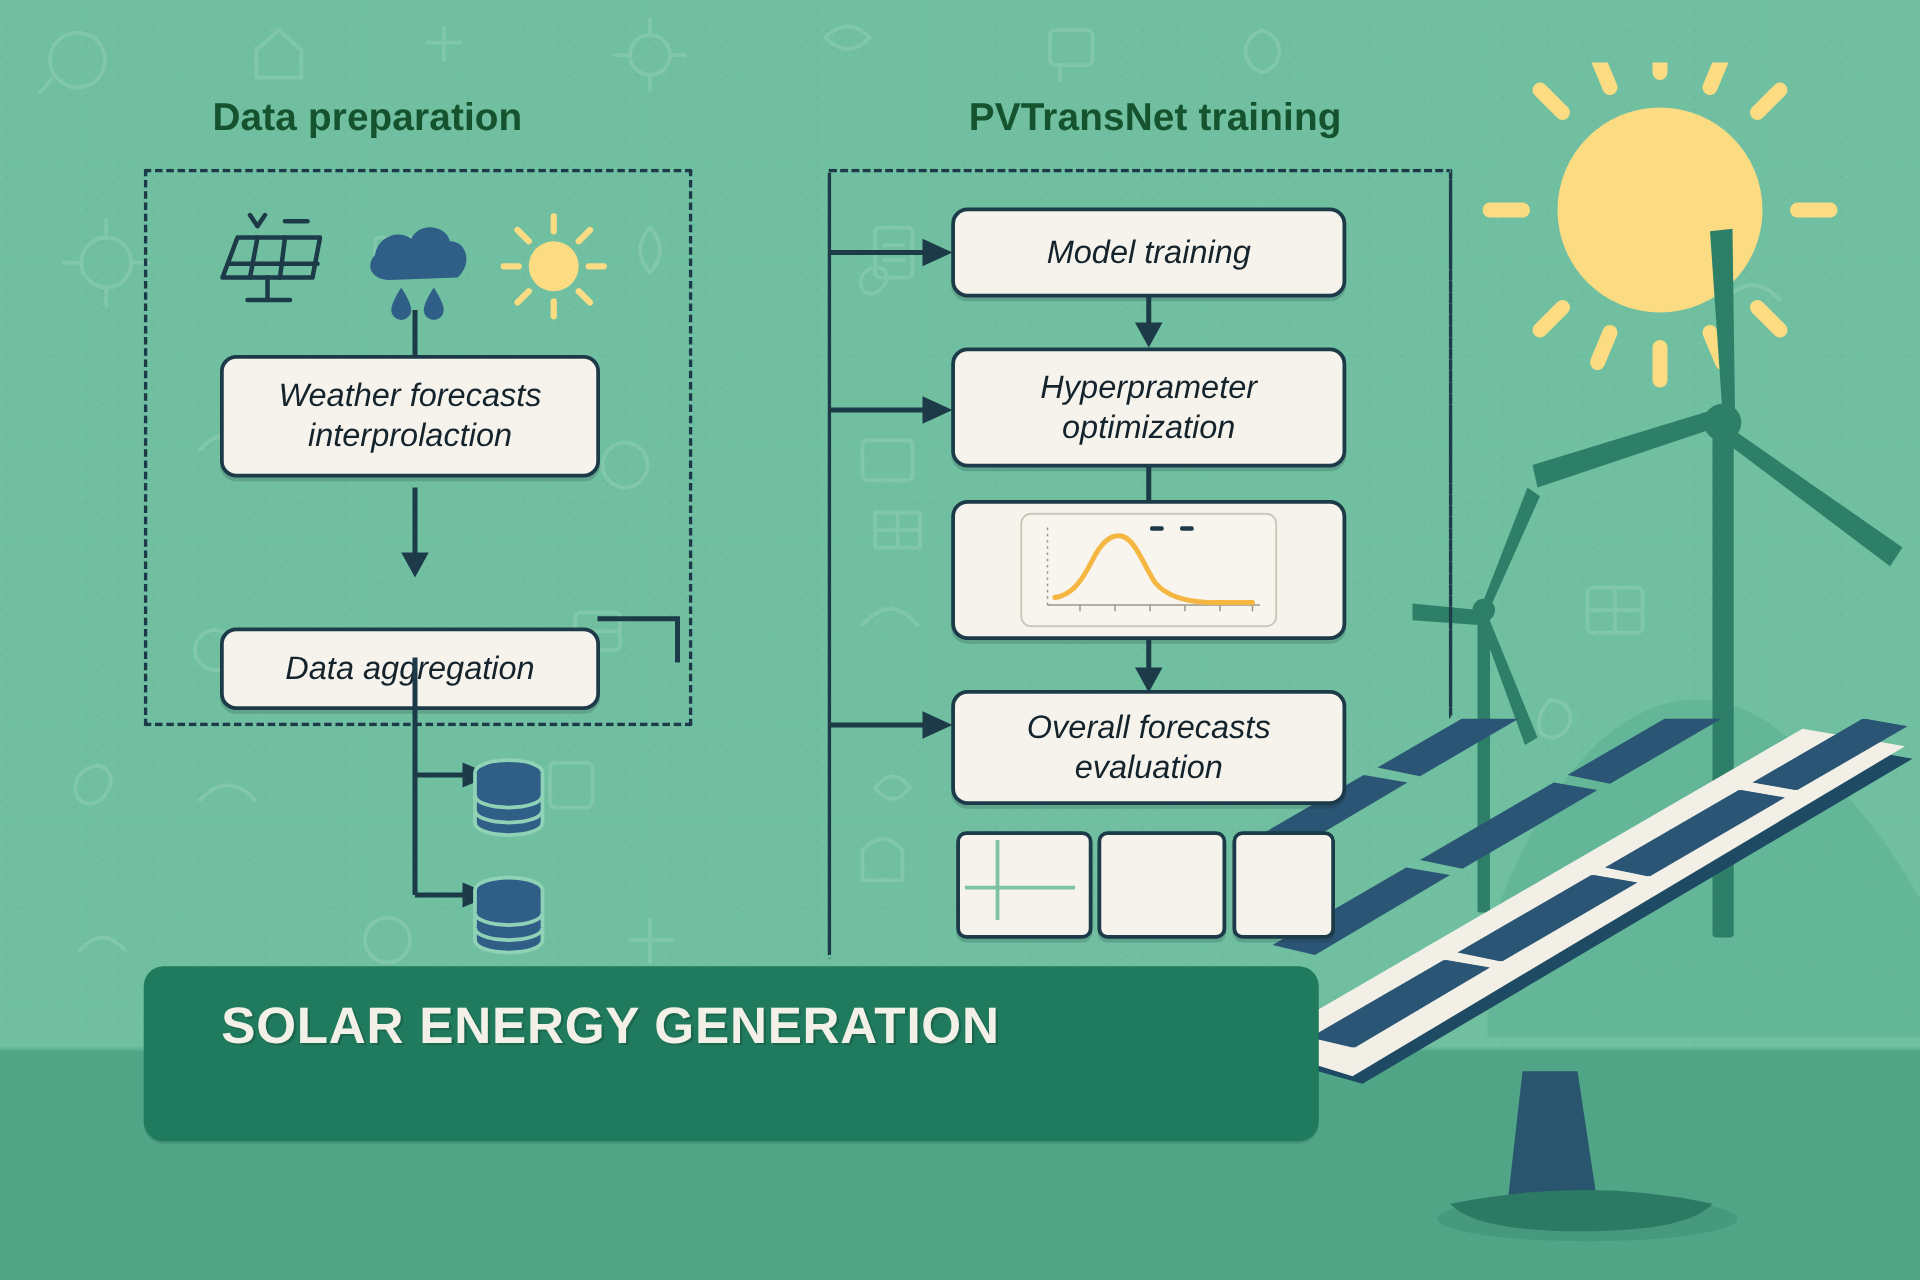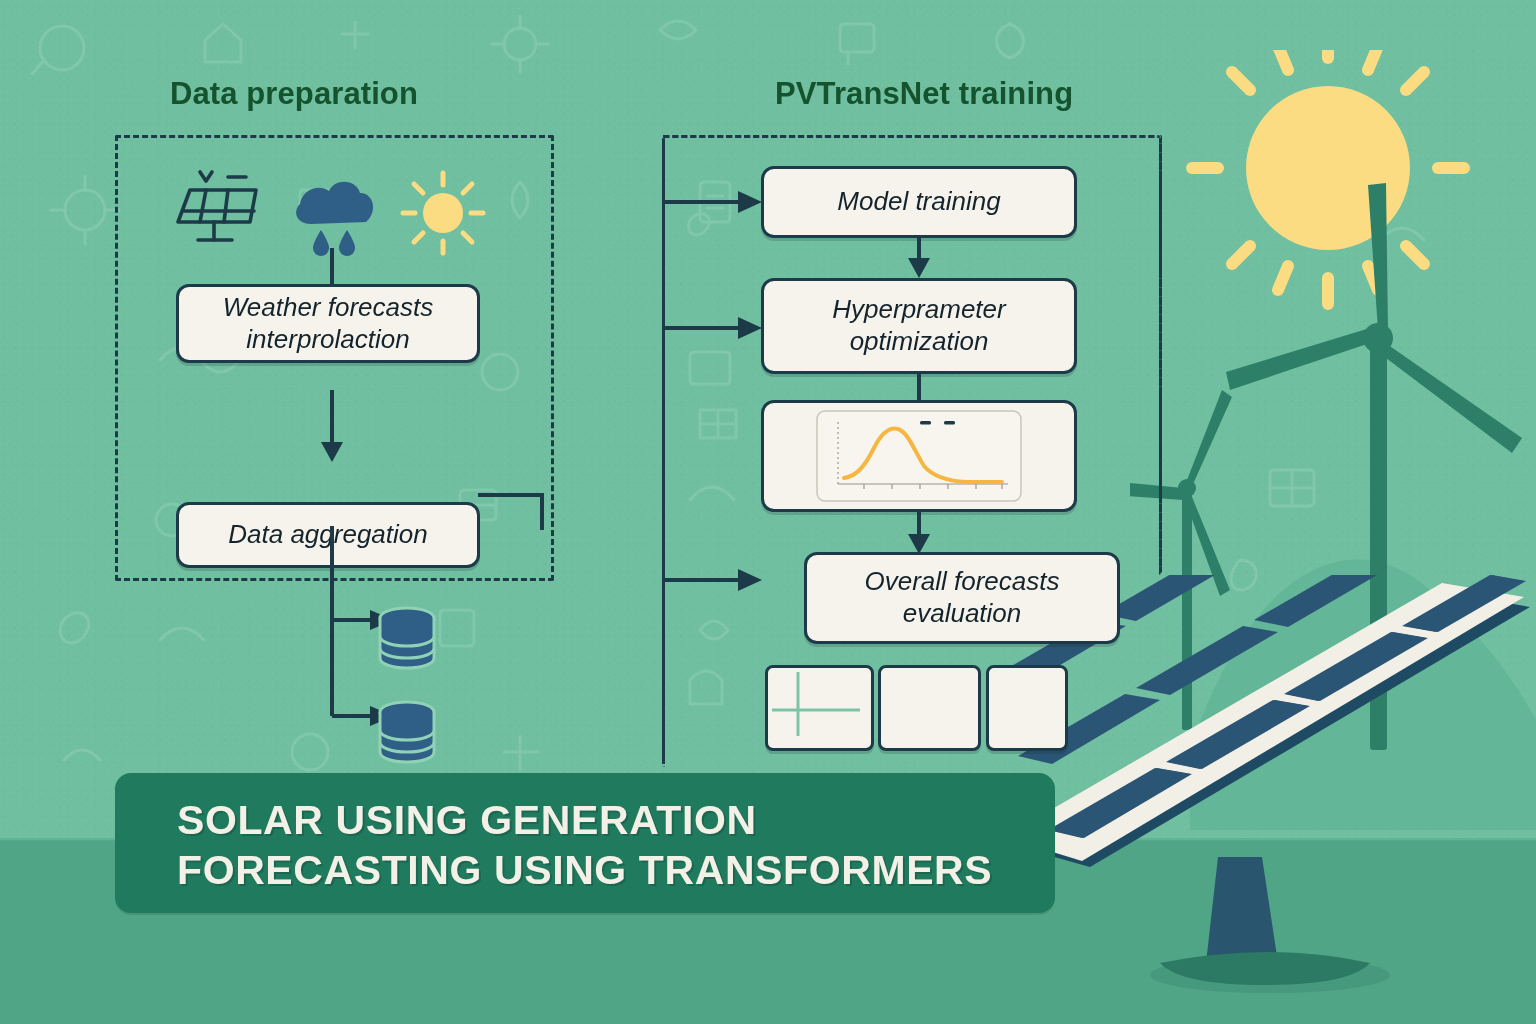--- a/index.html
+++ b/index.html
@@ -43,26 +43,26 @@
   #dash-right-right{left:1159px;top:135px;width:0;height:440px;border-top:none;border-left:none;border-bottom:none;}
 
   
   .pbox{
     position:absolute;background:#F5F3EC;border:3.5px solid #1C3A47;border-radius:13px;
     display:flex;align-items:center;justify-content:center;text-align:center;
     color:#15242C;font-size:26px;line-height:1.22;
     box-shadow:0 3px 0 rgba(20,40,50,.18);
     padding:6px 14px;box-sizing:border-box;font-style:italic;
   }
-  #box-weather{left:176px;top:284px;width:304px;height:79px;}
+  #box-weather{left:176px;top:284px;width:304px;height:98px;}
   #box-aggr{left:176px;top:462px;width:304px;height:66px;margin-top:40px;}
   #box-train{left:761px;top:166px;width:316px;height:72px;}
   #box-hyper{left:761px;top:278px;width:316px;height:96px;}
   #box-chart{left:761px;top:400px;width:316px;height:112px;}
-  #box-eval{left:761px;top:552px;width:316px;height:92px;margin-left:43px;}
+  #box-eval{left:761px;top:552px;width:316px;height:92px;}
 
   
   .tile{
     position:absolute;background:#F5F3EC;border:3.5px solid #1C3A47;border-radius:8px;
     box-shadow:0 3px 0 rgba(20,40,50,.18);
   }
   #tile-1{left:765px;top:665px;width:103px;height:80px;}
   #tile-2{left:878px;top:665px;width:97px;height:80px;}
   #tile-3{left:986px;top:665px;width:76px;height:80px;}
 
@@ -386,18 +386,17 @@
     <svg width="96" height="73" viewBox="0 0 96 73">
       <line x1="30" y1="4" x2="30" y2="68" stroke="#7FC3A6" stroke-width="3"></line>
       <line x1="4" y1="42" x2="92" y2="42" stroke="#7FC3A6" stroke-width="3"></line>
     </svg>
   </div>
   <div class="tile" id="tile-2"></div>
   <div class="tile" id="tile-3"></div>
 
   <div id="banner">
     <div class="bt">
-      <span>SOLAR USING GENERATION</span>
-      <span>FORECASTING USING TRANSFORMERS</span>
+      <span>SOLAR ENERGY GENERATION</span>
     </div>
   </div>
 
 </div>
 
 </body></html>

